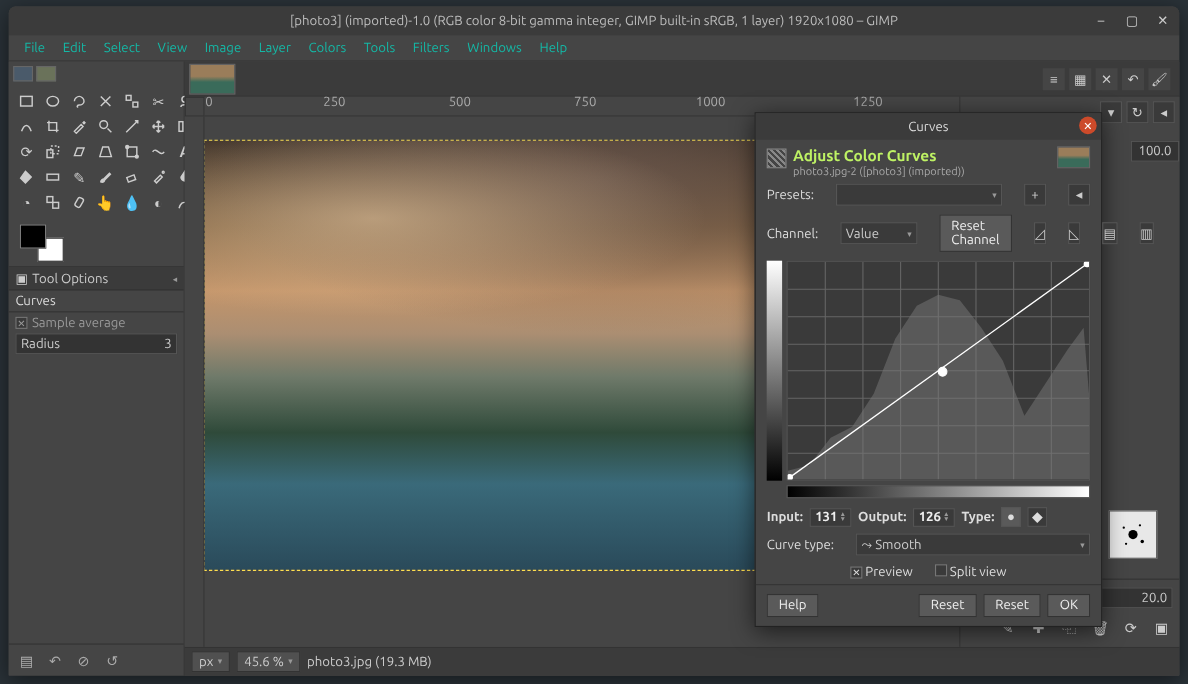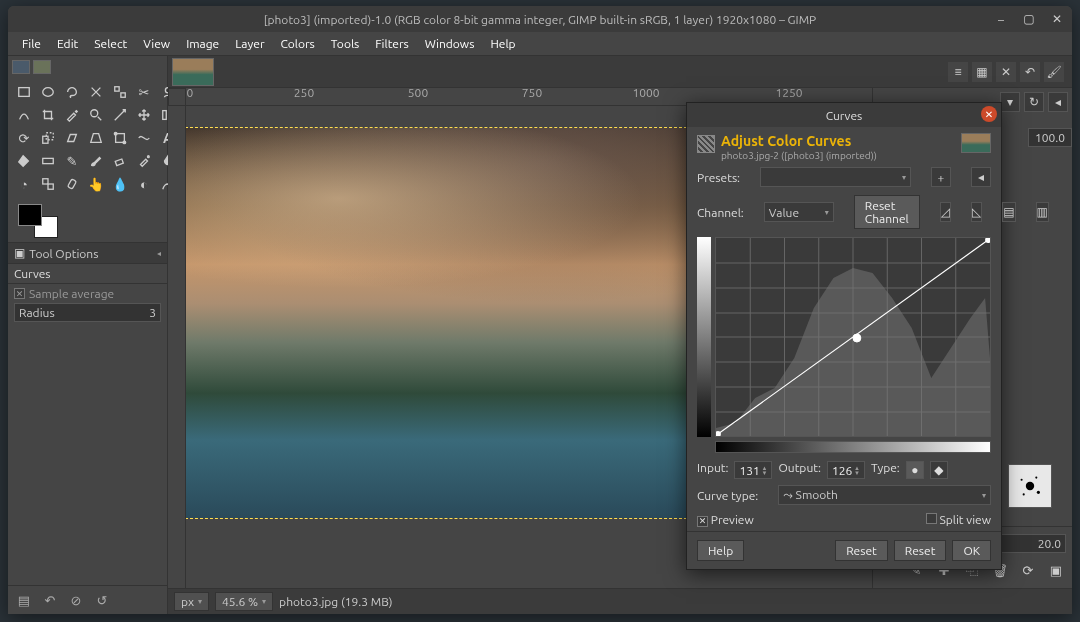--- a/index.html
+++ b/index.html
@@ -3,21 +3,21 @@
 <meta charset="utf-8">
 <style>
 * { margin: 0; padding: 0; box-sizing: border-box; font-family: "Ubuntu", "Segoe UI", sans-serif; font-size: 12px; }
 body { background: #2a3238; width: 1080px; height: 622px; overflow: hidden; position: relative; }
 .window { position: absolute; left: 8px; top: 6px; width: 1064px; height: 608px; background: #454545; border-radius: 6px 6px 0 0; box-shadow: 0 4px 20px rgba(0,0,0,0.5); display: flex; flex-direction: column; }
 .titlebar { height: 26px; background: #3b3b3b; display: flex; align-items: center; justify-content: center; border-radius: 6px 6px 0 0; position: relative; color: #bdbdbd; }
 .title-text { font-size: 12px; }
 .win-controls { position: absolute; right: 6px; top: 0; display: flex; gap: 10px; height: 26px; align-items: center; }
 .win-btn { width: 18px; height: 18px; display: flex; align-items: center; justify-content: center; color: #ccc; cursor: pointer; }
 .menubar { height: 24px; background: #454545; display: flex; align-items: center; padding: 0 6px; border-bottom: 1px solid #333; }
-.menu-item { color: #ffffff; padding: 2px 8px; cursor: pointer; }
+.menu-item { color: #14b8a6; padding: 2px 8px; cursor: pointer; }
 .content { flex: 1; display: flex; background: #454545; }
 .left-panel { width: 160px; background: #454545; border-right: 1px solid #333; display: flex; flex-direction: column; }
 .tool-swatch { height: 22px; display: flex; align-items: center; padding: 2px 4px; gap: 3px; }
 .swatch-a { width: 18px; height: 14px; background: #4a5a6a; border: 1px solid #666; }
 .swatch-b { width: 18px; height: 14px; background: #6a725a; border: 1px solid #666; }
 .toolbox { padding: 4px 6px; display: grid; grid-template-columns: repeat(7, 20px); gap: 3px 4px; }
 .tool { width: 20px; height: 20px; display: flex; align-items: center; justify-content: center; color: #ccc; cursor: pointer; font-size: 13px; }
 .tool svg { width: 14px; height: 14px; stroke: #ccc; fill: none; stroke-width: 1.5; }
 .fg-bg { margin: 6px 10px 4px; position: relative; width: 40px; height: 34px; }
 .bg-col { position: absolute; right: 0; bottom: 0; width: 24px; height: 22px; background: #fff; border: 1px solid #222; }
@@ -50,36 +50,36 @@
 .spacing-row { display: flex; align-items: center; gap: 6px; color: #ccc; padding: 3px 2px; }
 .spacing-row .opt-field { flex: 1; }
 .rp-icons { display: flex; gap: 8px; padding: 4px 2px; justify-content: flex-end; }
 .statusbar { height: 26px; background: #3b3b3b; border-top: 1px solid #333; display: flex; align-items: center; gap: 6px; padding: 0 6px; color: #ccc; }
 .status-field { background: #505050; border: 1px solid #333; padding: 2px 6px; display: flex; align-items: center; gap: 4px; }
 .dialog { position: absolute; left: 686px; top: 102px; width: 316px; background: #454545; border: 1px solid #222; box-shadow: 0 4px 20px rgba(0,0,0,0.6); z-index: 50; }
 .dlg-title { height: 24px; background: #3b3b3b; display: flex; align-items: center; justify-content: center; color: #ddd; position: relative; font-size: 12px; }
 .dlg-close { position: absolute; right: 4px; top: 3px; width: 16px; height: 16px; border-radius: 50%; background: #cc4a2a; display: flex; align-items: center; justify-content: center; color: #fff; font-size: 10px; cursor: pointer; }
 .dlg-head { padding: 6px 10px 2px; display: flex; gap: 6px; align-items: flex-start; }
 .dlg-head-icon { width: 18px; height: 18px; border: 1px solid #888; background: repeating-linear-gradient(45deg,#888,#888 2px,#454545 2px,#454545 4px); margin-top: 2px; }
-.dlg-head h3 { color: #eab308; font-size: 14px; font-weight: bold; }
+.dlg-head h3 { color: #bef264; font-size: 14px; font-weight: bold; }
 .dlg-head-sub { color: #aaa; font-size: 10px; margin-top: 1px; }
 .dlg-thumb { position: absolute; right: 10px; top: 30px; width: 30px; height: 20px; background: linear-gradient(to bottom,#9a7d5a 40%,#3a6b5a 60%); border: 1px solid #666; }
 .dlg-row { padding: 4px 10px; display: flex; align-items: center; gap: 20px; color: #ddd; }
 .combo { flex: 1; background: #3a3a3a; border: 1px solid #555; height: 20px; display: flex; align-items: center; justify-content: space-between; padding: 0 4px; color: #ccc; cursor: pointer; }
 .smbtn { width: 20px; height: 20px; background: #3a3a3a; border: 1px solid #555; display: flex; align-items: center; justify-content: center; color: #ccc; cursor: pointer; }
 .btn { background: #5a5a5a; border: 1px solid #333; padding: 3px 10px; color: #eee; cursor: pointer; }
 .curve-area { margin: 4px 10px; height: 200px; display: flex; gap: 4px; }
 .grad-v { width: 14px; background: linear-gradient(to bottom, #fff, #000); }
 .curve-box { flex: 1; background: #3a3a3a; border: 1px solid #555; position: relative; }
 .grid line { stroke: #666; stroke-width: 1; }
 .hist { fill: rgba(120,120,120,0.5); }
 .curve-line { stroke: #fff; stroke-width: 1.2; fill: none; }
 .pt { fill: #fff; }
 .grad-h { height: 12px; margin: 0 10px 6px 28px; background: linear-gradient(to right, #000, #fff); border: 1px solid #555; }
-.numrow { padding: 2px 10px; display: flex; gap: 6px; color: #ddd; }
+.numrow { padding: 2px 10px; display: flex; align-items: center; gap: 6px; color: #ddd; font-weight: bold; }
 .spin { background: #3a3a3a; border: 1px solid #555; padding: 1px 4px; color: #eee; width: 38px; display: flex; align-items: center; justify-content: space-between; }
 .spin-arrows { display: flex; flex-direction: column; font-size: 6px; color: #999; line-height: 5px; }
 .type-icon { width: 18px; height: 18px; border: 1px solid #555; background: #3a3a3a; display: flex; align-items: center; justify-content: center; cursor: pointer; }
 .type-icon.active { background: #5a5a5a; }
 .dlg-footer { display: flex; justify-content: flex-end; gap: 6px; padding: 8px 10px; border-top: 1px solid #333; }
 .dlg-footer .help { margin-right: auto; }
 .chk { width: 11px; height: 11px; border: 1px solid #777; background: #3a3a3a; display: inline-flex; align-items: center; justify-content: center; font-size: 9px; }
 .zoom-box { position: absolute; right: 8px; top: 128px; background: #333; border: 1px solid #555; padding: 2px 6px; color: #ccc; z-index: 60; }
 .brushbox { position: absolute; right: 20px; bottom: 80px; width: 44px; height: 44px; background: #e8e8e8; border: 1px solid #555; }
 .caret { font-size: 8px; color: #999; }
@@ -460,21 +460,21 @@
     <div class="type-icon active">●</div>
     <div class="type-icon">◆</div>
   </div>
   <div class="dlg-row">
     <span>Curve type:</span>
     <div class="combo">
         <span>⤳ <span>Smooth</span></span>
         <span class="caret">▾</span>
       </div>
   </div>
-  <div class="dlg-row" style="justify-content:space-between">
+  <div class="dlg-row" style="justify-content:center">
     <span><span class="chk">✕</span> <span>Preview</span></span>
     <span><span class="chk"></span> <span>Split view</span></span>
   </div>
   <div class="dlg-footer">
     <div class="btn help"><span>Help</span></div>
     <div class="btn"><span>Reset</span></div>
     <div class="btn"><span>Reset</span></div>
     <div class="btn"><span>OK</span></div>
   </div>
 </div>

